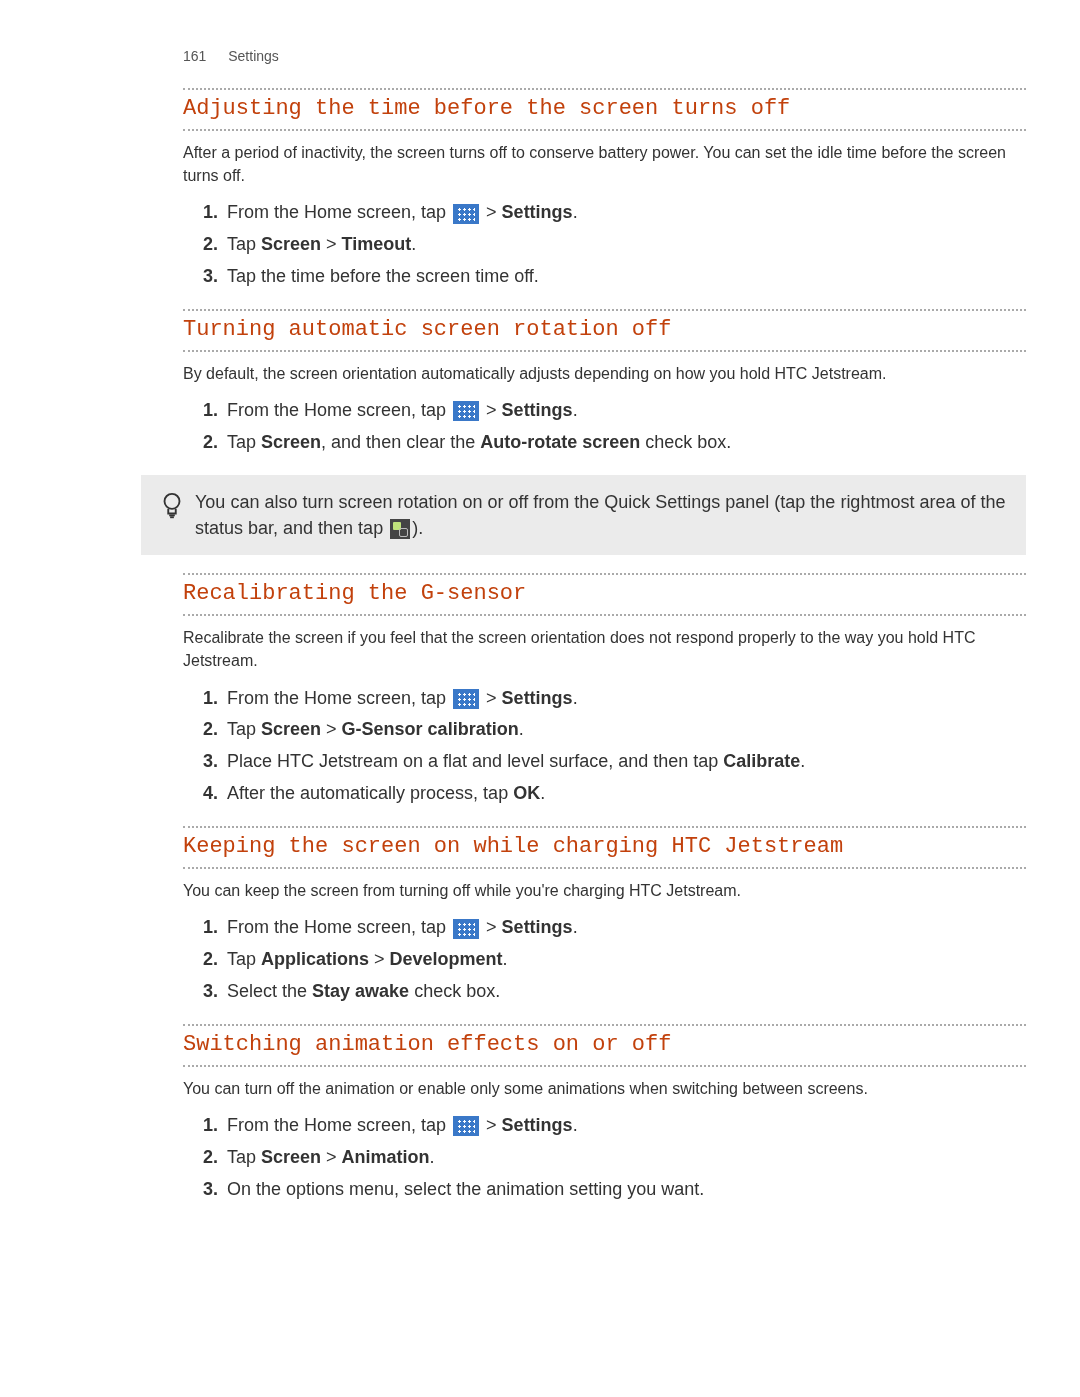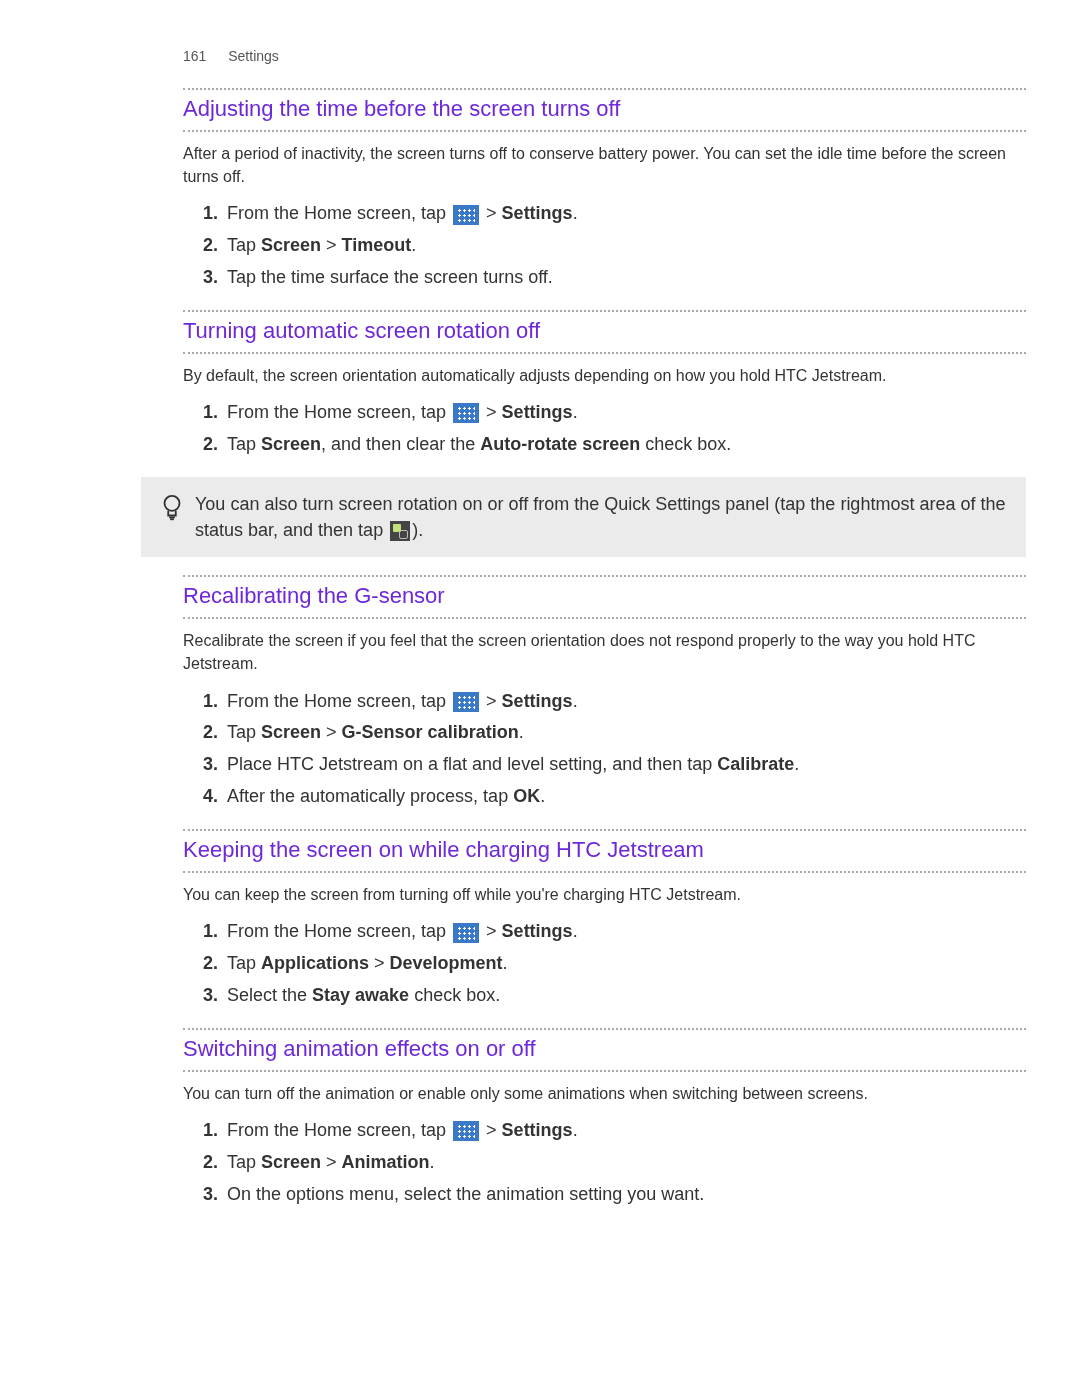--- a/index.html
+++ b/index.html
@@ -28,24 +28,25 @@
     height: 0;
     margin: 0 0 6px 0;
   }
   .dotted-bottom {
     border-bottom: 2px dotted #aaa;
     height: 0;
     margin: 6px 0 10px 0;
   }
   .sec-heading {
     font-size: 22px;
-    color: #6d28d9;
+    color: #c2410c;
     font-weight: 400;
     margin: 0;
     padding: 0 0 2px 0;
+    font-family: Liberation Mono, monospace;
   }
   .para {
     font-size: 16px;
     line-height: 1.45;
     color: #333;
     margin: 6px 0 12px 0;
   }
   ol.steps {
     list-style: none;
     padding: 0 0 0 20px;
@@ -159,21 +160,21 @@
     </li>
     <li>
         <span class="num">2.</span>
       <span class="step-body">
         <span>Tap </span><span class="bold">Screen</span><span> &gt; </span><span class="bold">Timeout</span><span>.</span>
       </span>
     </li>
     <li>
         <span class="num">3.</span>
       <span class="step-body">
-        <span>Tap the time surface the screen turns off.</span>
+        <span>Tap the time before the screen time off.</span>
       </span>
     </li>
   </ol>
 
   <div class="dotted-top"></div>
   <h2 class="sec-heading">Turning automatic screen rotation off</h2>
   <div class="dotted-bottom"></div>
   <p class="para">By default, the screen orientation automatically adjusts depending on how you hold HTC Jetstream.</p>
 
 
@@ -219,21 +220,21 @@
     </li>
     <li>
         <span class="num">2.</span>
       <span class="step-body">
         <span>Tap </span><span class="bold">Screen</span><span> &gt; </span><span class="bold">G-Sensor calibration</span><span>.</span>
       </span>
     </li>
     <li>
         <span class="num">3.</span>
       <span class="step-body">
-        <span>Place HTC Jetstream on a flat and level setting, and then tap </span><span class="bold">Calibrate</span><span>.</span>
+        <span>Place HTC Jetstream on a flat and level surface, and then tap </span><span class="bold">Calibrate</span><span>.</span>
       </span>
     </li>
     <li>
         <span class="num">4.</span>
       <span class="step-body">
         <span>After the automatically process, tap </span><span class="bold">OK</span><span>.</span>
       </span>
     </li>
   </ol>
 

